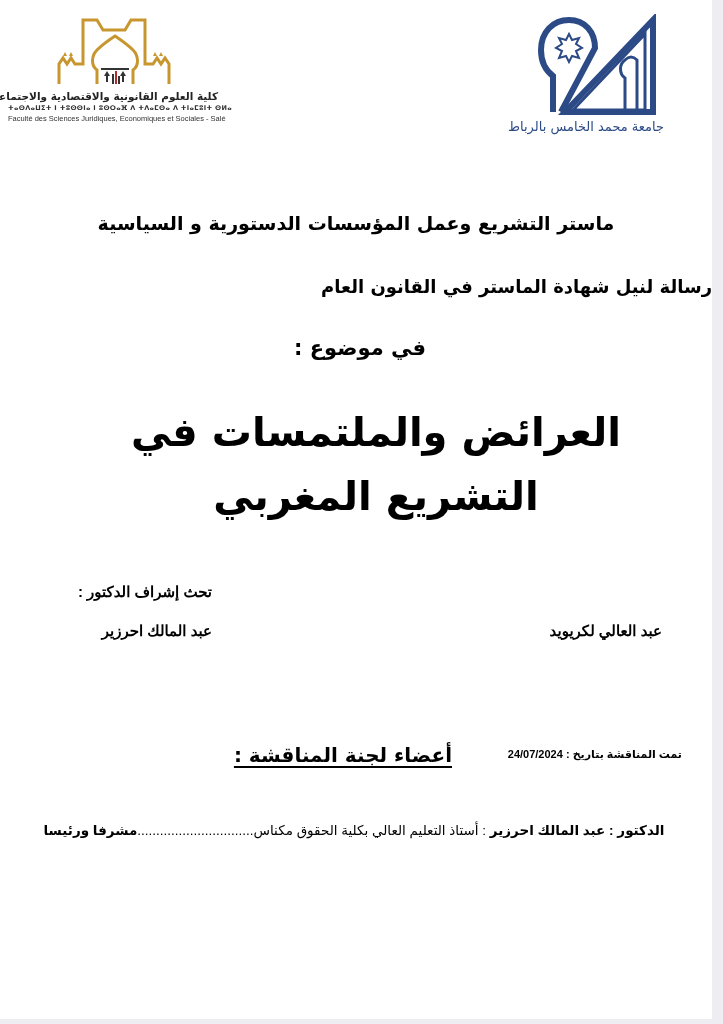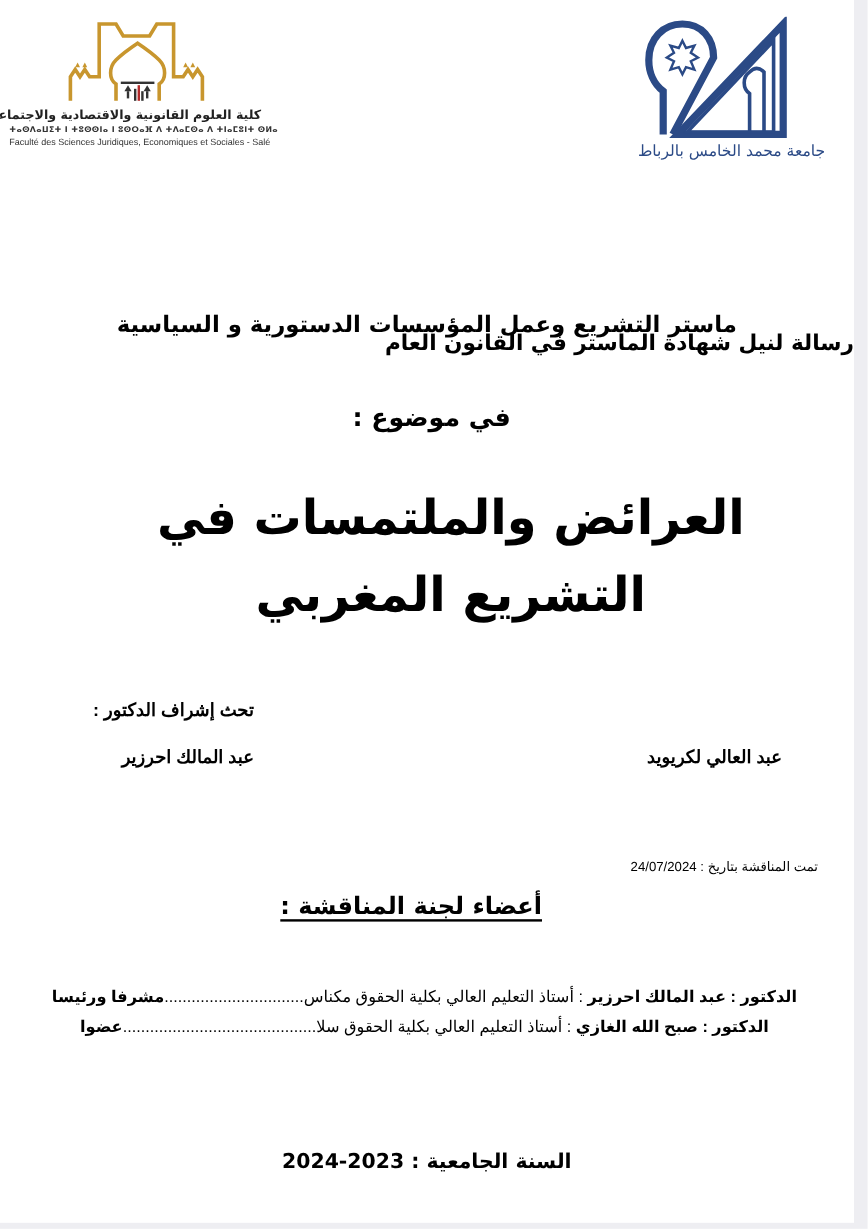--- a/index.html
+++ b/index.html
@@ -61,41 +61,41 @@
       line-height: 11px;
       text-align: right;
     }
 
     .logo-univ {
       left: 508px;
       top: 14px;
       width: 180px;
       height: 125px;
       direction: ltr;
-      text-align: right;
+      text-align: left;
     }
     .logo-univ svg { display: block; margin: 0 auto; }
     .univ-ar {
       font-size: 13px;
       color: #2b4a86;
       direction: rtl;
       white-space: nowrap;
       margin-top: 1px;
       line-height: 16px;
     }
 
     
     .center-line {
       left: 0;
       width: 712px;
       text-align: center;
       font-weight: bold;
       white-space: nowrap;
     }
-    .master-title { top: 212px; font-size: 19px; margin-top: 48px; }
+    .master-title { top: 212px; font-size: 19px; }
     .thesis-purpose { top: 276px; font-size: 18px; text-align: right; }
     .subject-label { top: 336px; font-size: 21px; padding-left: 4px; }
 
     .thesis-title {
       left: 0;
       top: 400px;
       width: 712px;
       text-align: center;
       font-size: 40px;
       font-weight: bold;
@@ -103,29 +103,29 @@
       padding-left: 20px;
     }
 
     .field {
       font-weight: bold;
       font-size: 15px;
       white-space: nowrap;
       font-family: Liberation Sans, sans-serif;
     }
     .prep-label { right: 50px; top: 583px; }
-    .student-name { right: 60px; top: 622px; }
+    .student-name { right: 50px; top: 622px; }
     .sup-label { right: 500px; top: 583px; }
     .sup-name { right: 500px; top: 622px; }
 
     .defense-date {
       right: 30px;
-      top: 716px;
+      top: 748px;
       font-size: 11px;
-      font-weight: normal;
+      font-weight: bold;
       white-space: nowrap;
       font-family: "Liberation Sans", "DejaVu Sans", sans-serif;
     }
     .committee-title {
       right: 260px;
       top: 743px;
       font-size: 20px;
       font-weight: bold;
       text-decoration: underline;
       text-underline-offset: 4px;
@@ -232,25 +232,16 @@
     <span>24/07/2024</span>
   </div>
   <div class="abs committee-title">أعضاء لجنة المناقشة :</div>
 
   <div class="abs committee">
     <div class="member">
       <span class="b">الدكتور :</span>
       <span class="b">عبد المالك احرزير</span>
       <span class="n">: أستاذ التعليم العالي بكلية الحقوق مكناس</span><span class="n">...............................</span><span class="b">مشرفا ورئيسا</span>
     </div>
-    <div class="member">
-      <span class="b">الدكتور :</span>
-      <span class="b">صبح الله الغازي</span>
-      <span class="n">: أستاذ التعليم العالي بكلية الحقوق سلا</span><span class="n">...........................................</span><span class="b">عضوا</span>
-    </div>
-  </div>
-
-  <div class="abs academic-year">
-    <span>السنة الجامعية :</span>
-    <span dir="ltr">2024-2023</span>
-  </div>
+  </div>
+
 
 </div>
 
 </body></html>

